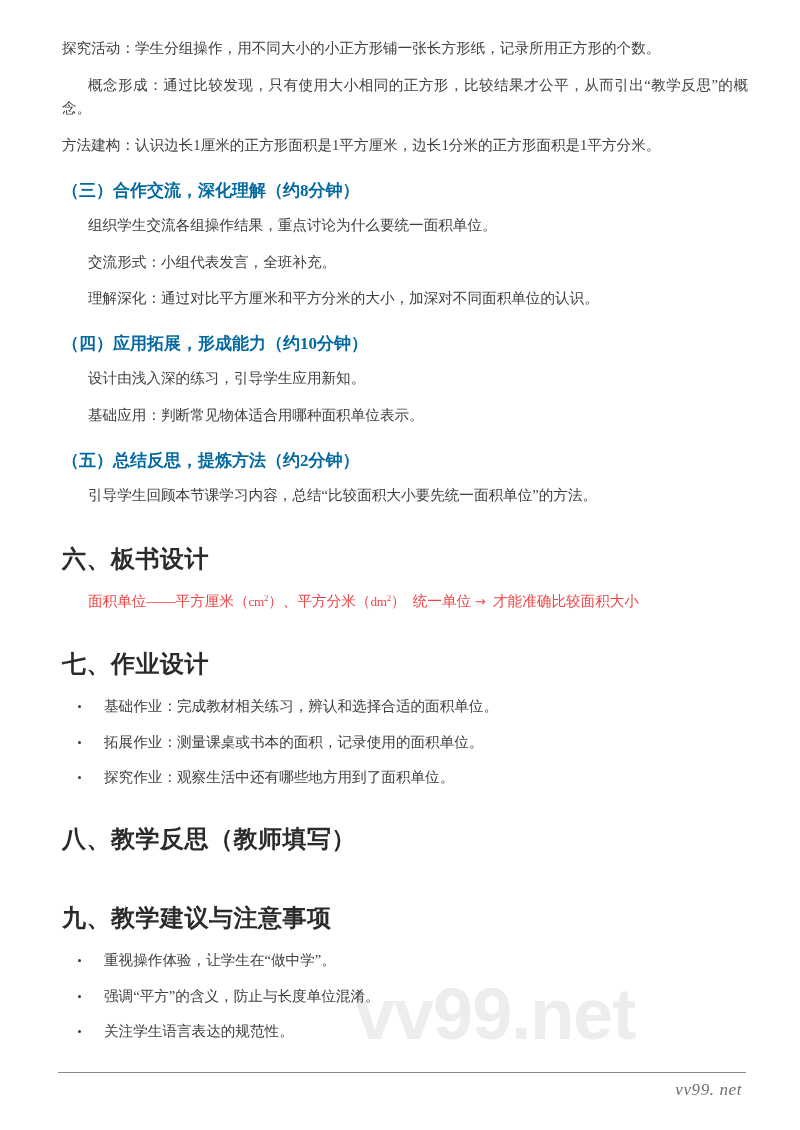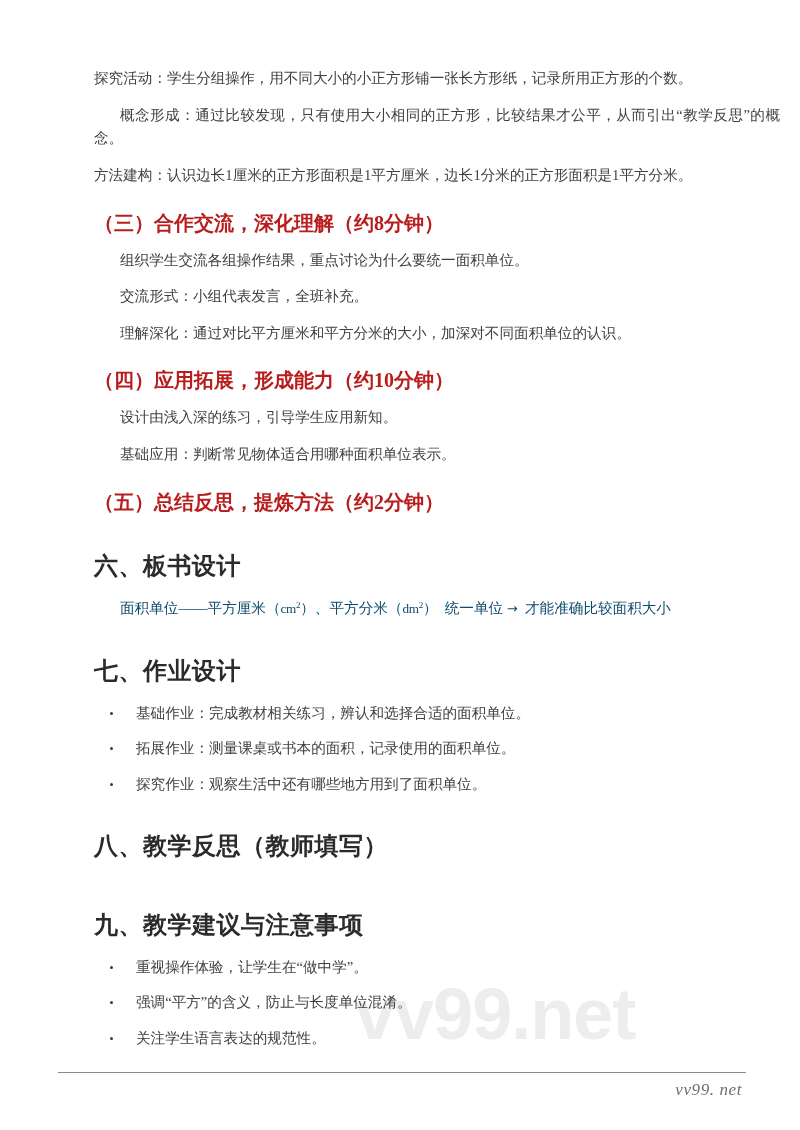--- a/index.html
+++ b/index.html
@@ -20,23 +20,22 @@
   
   .page {
     position: absolute;
     inset: 0;
     padding: 0;
   }
 
   .content {
     position: absolute;
     left: 62px;
-    top: 67px;
+    top: 37px;
     width: 686px;
-    margin-left: 32px;
   }
 
   
   .watermark {
     position: absolute;
     left: 355px;
     top: 978px;
     font-family: "Liberation Sans", "DejaVu Sans", sans-serif;
     font-size: 72px;
     font-weight: bold;
@@ -62,23 +61,23 @@
     text-indent: 0;
   }
   .body-text.indent {
     padding-left: 26px;
   }
   .body-text.indent-first {
     text-indent: 26px;
   }
 
   .sub-heading {
-    font-size: 20px;
+    font-size: 17px;
     font-weight: bold;
-    color: #b91c1c;
+    color: #0369a1;
     margin: 0 0 11px 0;
     line-height: 1.5;
     position: relative;
     z-index: 2;
   }
 
   .major-heading {
     font-size: 24px;
     font-weight: bold;
     color: #2b2b2b;
@@ -90,21 +89,21 @@
   }
 
   .spacer-lg { height: 20px; }
   .spacer-sm { height: 7px; }
   .spacer-xl { height: 30px; }
 
   
   .board-line {
     font-size: 14.6px;
     line-height: 1.6;
-    color: #0c4a6e;
+    color: #ef4444;
     padding-left: 26px;
     margin: 0 0 13px 0;
     position: relative;
     z-index: 2;
     white-space: nowrap;
   }
   .unit-mono {
     font-family: "Liberation Serif", "DejaVu Serif", serif;
     font-size: 13.2px;
     letter-spacing: -0.3px;
@@ -194,20 +193,21 @@
 
     <div class="spacer-sm"></div>
 
     <h3 class="sub-heading">（四）应用拓展，形成能力（约10分钟）</h3>
     <p class="body-text indent">设计由浅入深的练习，引导学生应用新知。</p>
     <p class="body-text indent">基础应用：判断常见物体适合用哪种面积单位表示。</p>
 
     <div class="spacer-sm"></div>
 
     <h3 class="sub-heading">（五）总结反思，提炼方法（约2分钟）</h3>
+    <p class="body-text indent">引导学生回顾本节课学习内容，总结“比较面积大小要先统一面积单位”的方法。</p>
 
     <div class="spacer-lg"></div>
 
     <h2 class="major-heading">六、板书设计</h2>
 
     <div class="board-line"><span>面积单位——平方厘米（</span><span class="unit-mono"><span>cm</span><sup>2</sup></span><span>）、平方分米（</span><span class="unit-mono"><span>dm</span><sup>2</sup></span><span>）</span>&nbsp;&nbsp;<span>统一单位</span>&nbsp;<span class="arrow-glyph">→</span>&nbsp;&nbsp;<span>才能准确比较面积大小</span></div>
 
     <div class="spacer-lg"></div>
 
     <h2 class="major-heading">七、作业设计</h2>

